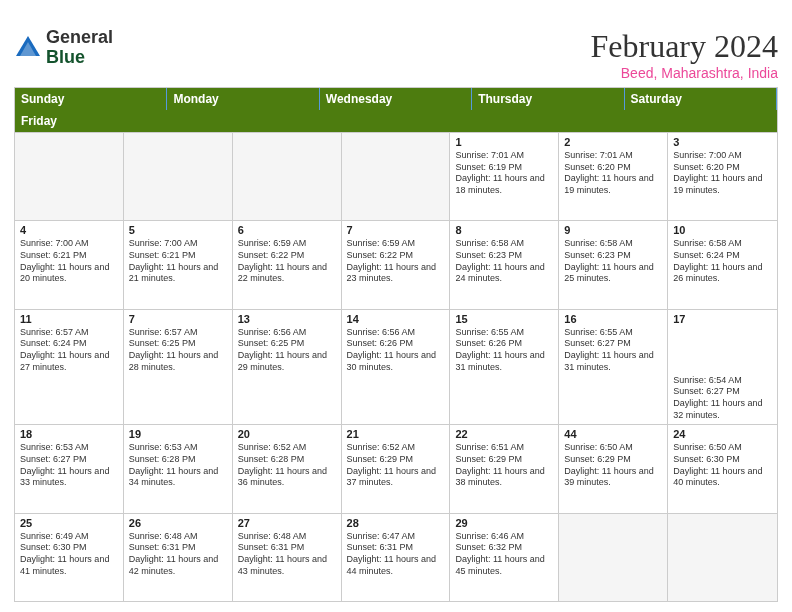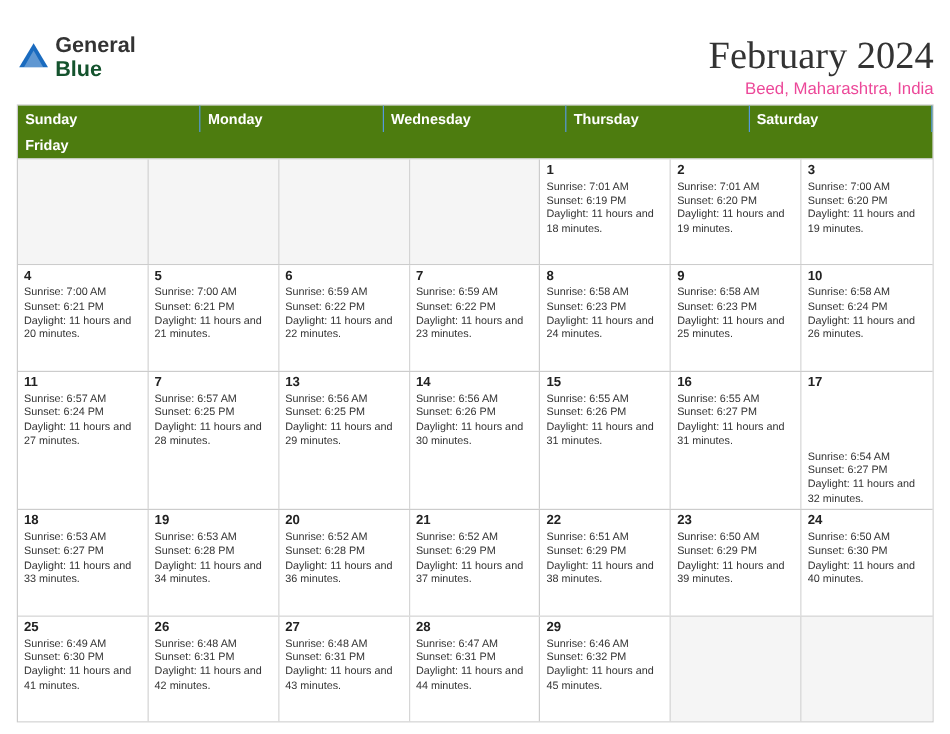--- a/index.html
+++ b/index.html
@@ -275,21 +275,21 @@
 Sunset: 6:29 PM
 Daylight: 11 hours and 37 minutes.</div>
           </div>
           <div class="cal-cell">
             <div class="day-num">22</div>
             <div class="cell-text" style="white-space: pre-line;">Sunrise: 6:51 AM
 Sunset: 6:29 PM
 Daylight: 11 hours and 38 minutes.</div>
           </div>
           <div class="cal-cell">
-            <div class="day-num">23</div>
+            <div class="day-num">44</div>
             <div class="cell-text" style="white-space: pre-line;">Sunrise: 6:50 AM
 Sunset: 6:29 PM
 Daylight: 11 hours and 39 minutes.</div>
           </div>
           <div class="cal-cell">
             <div class="day-num">24</div>
             <div class="cell-text" style="white-space: pre-line;">Sunrise: 6:50 AM
 Sunset: 6:30 PM
 Daylight: 11 hours and 40 minutes.</div>
           </div>

